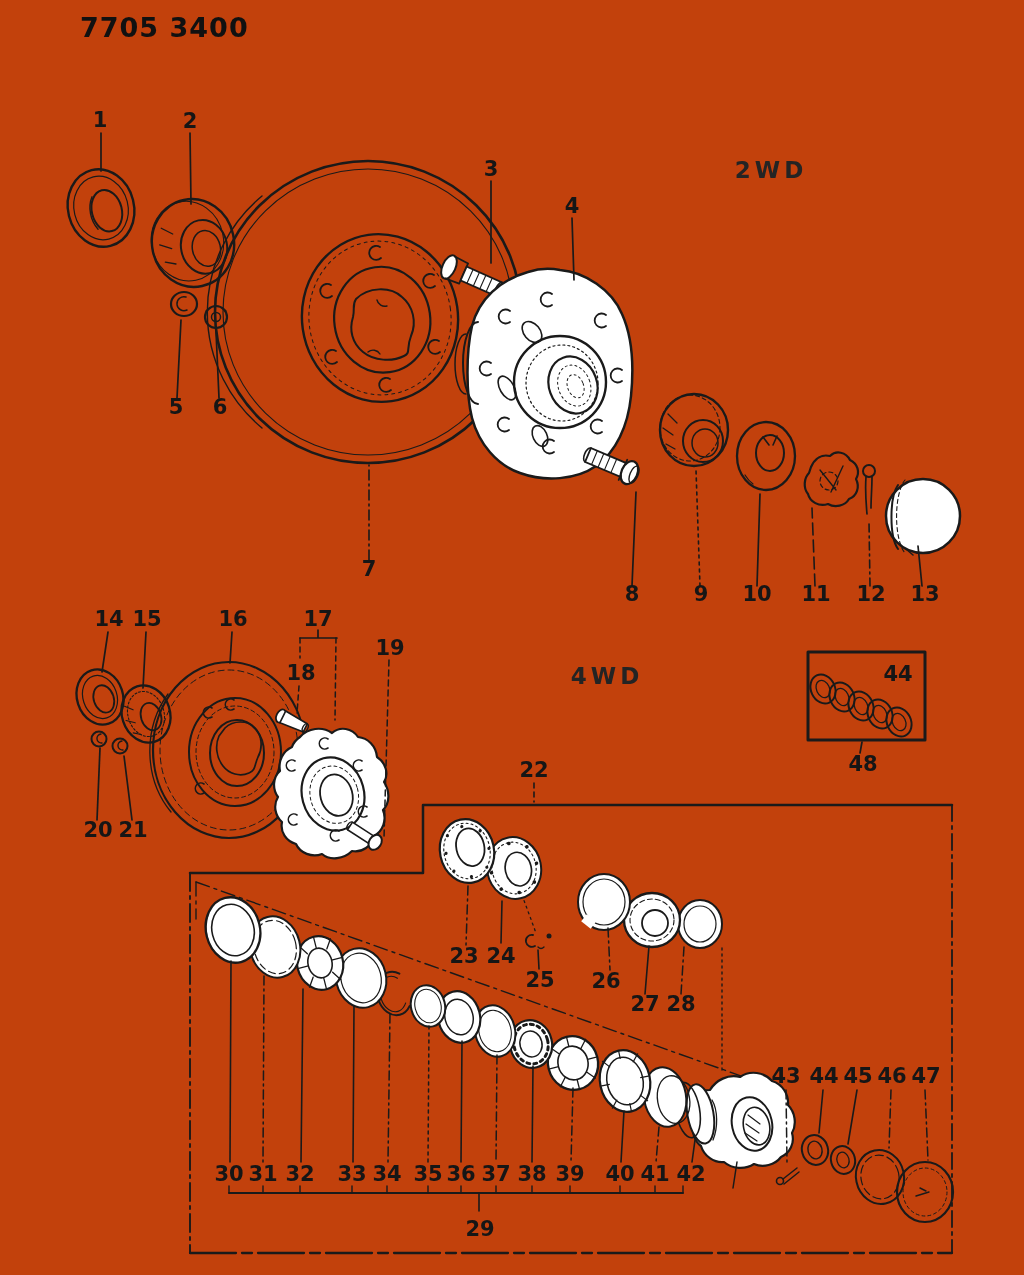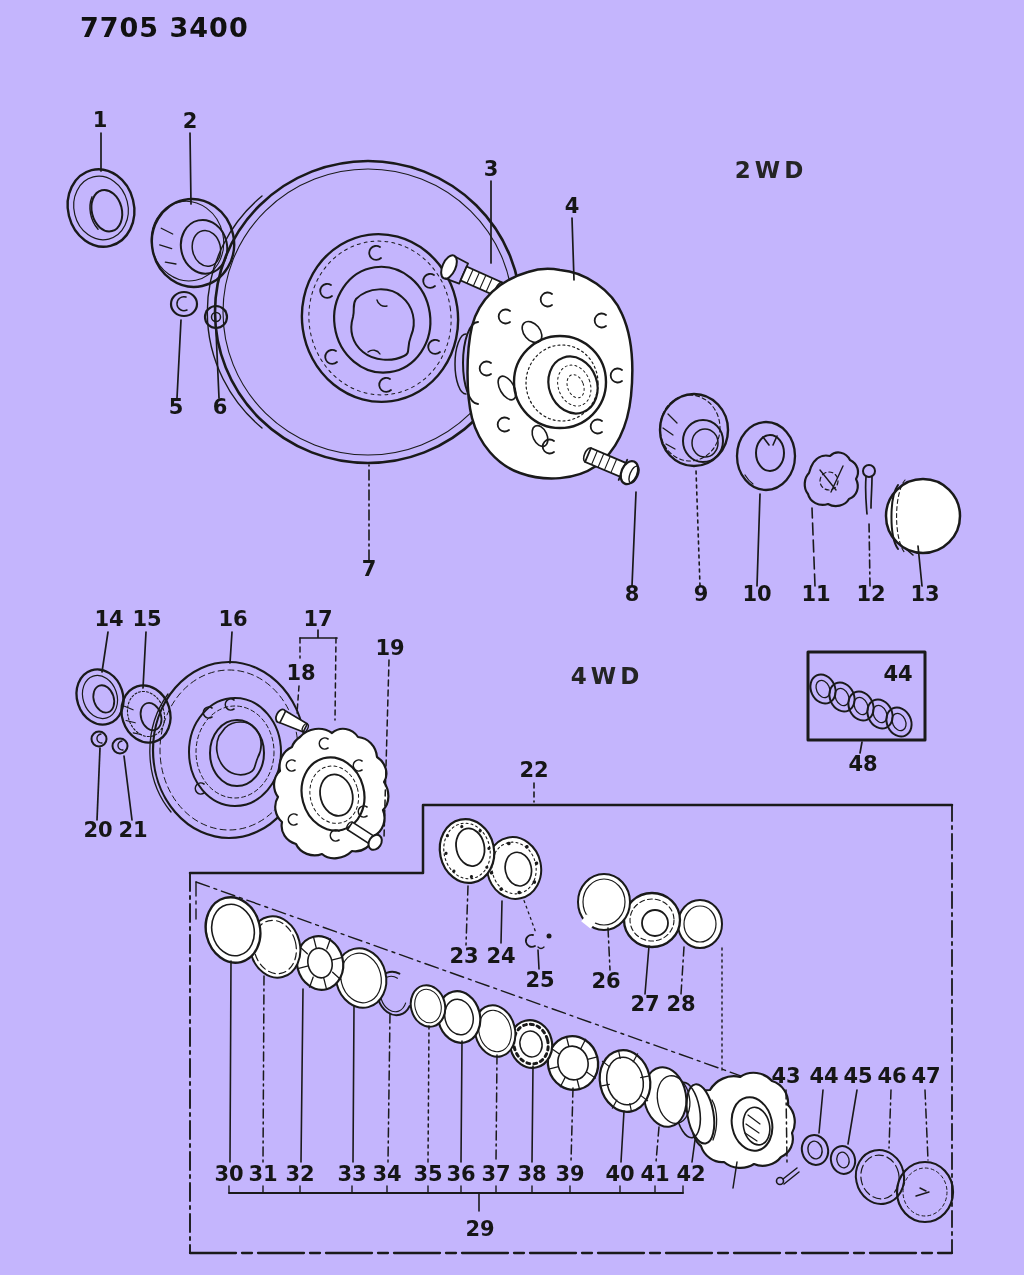--- a/index.html
+++ b/index.html
@@ -1,16 +1,16 @@
 <!DOCTYPE html>
 <html><head>
 <meta charset="utf-8">
 <style>
   html,body{margin:0;padding:0;background:#ffffff;}
-  .stage{position:relative;width:1024px;height:1275px;background:#c4b5fd;overflow:hidden;}
+  .stage{position:relative;width:1024px;height:1275px;background:#c2410c;overflow:hidden;}
   svg{display:block;font-family:"DejaVu Sans",sans-serif;}
   .ln{stroke:#1a1a1a;fill:none;stroke-linecap:round;stroke-linejoin:round;}
   .wf{fill:#ffffff;}
   .co{font-weight:bold;font-size:21px;fill:#161616;text-anchor:middle;}
   .sec{font-weight:600;font-size:23px;fill:#242424;letter-spacing:4px;text-anchor:middle;}
   .code{font-weight:bold;font-size:27px;fill:#111111;letter-spacing:1px;}
 </style>
 </head>
 <body>
 

